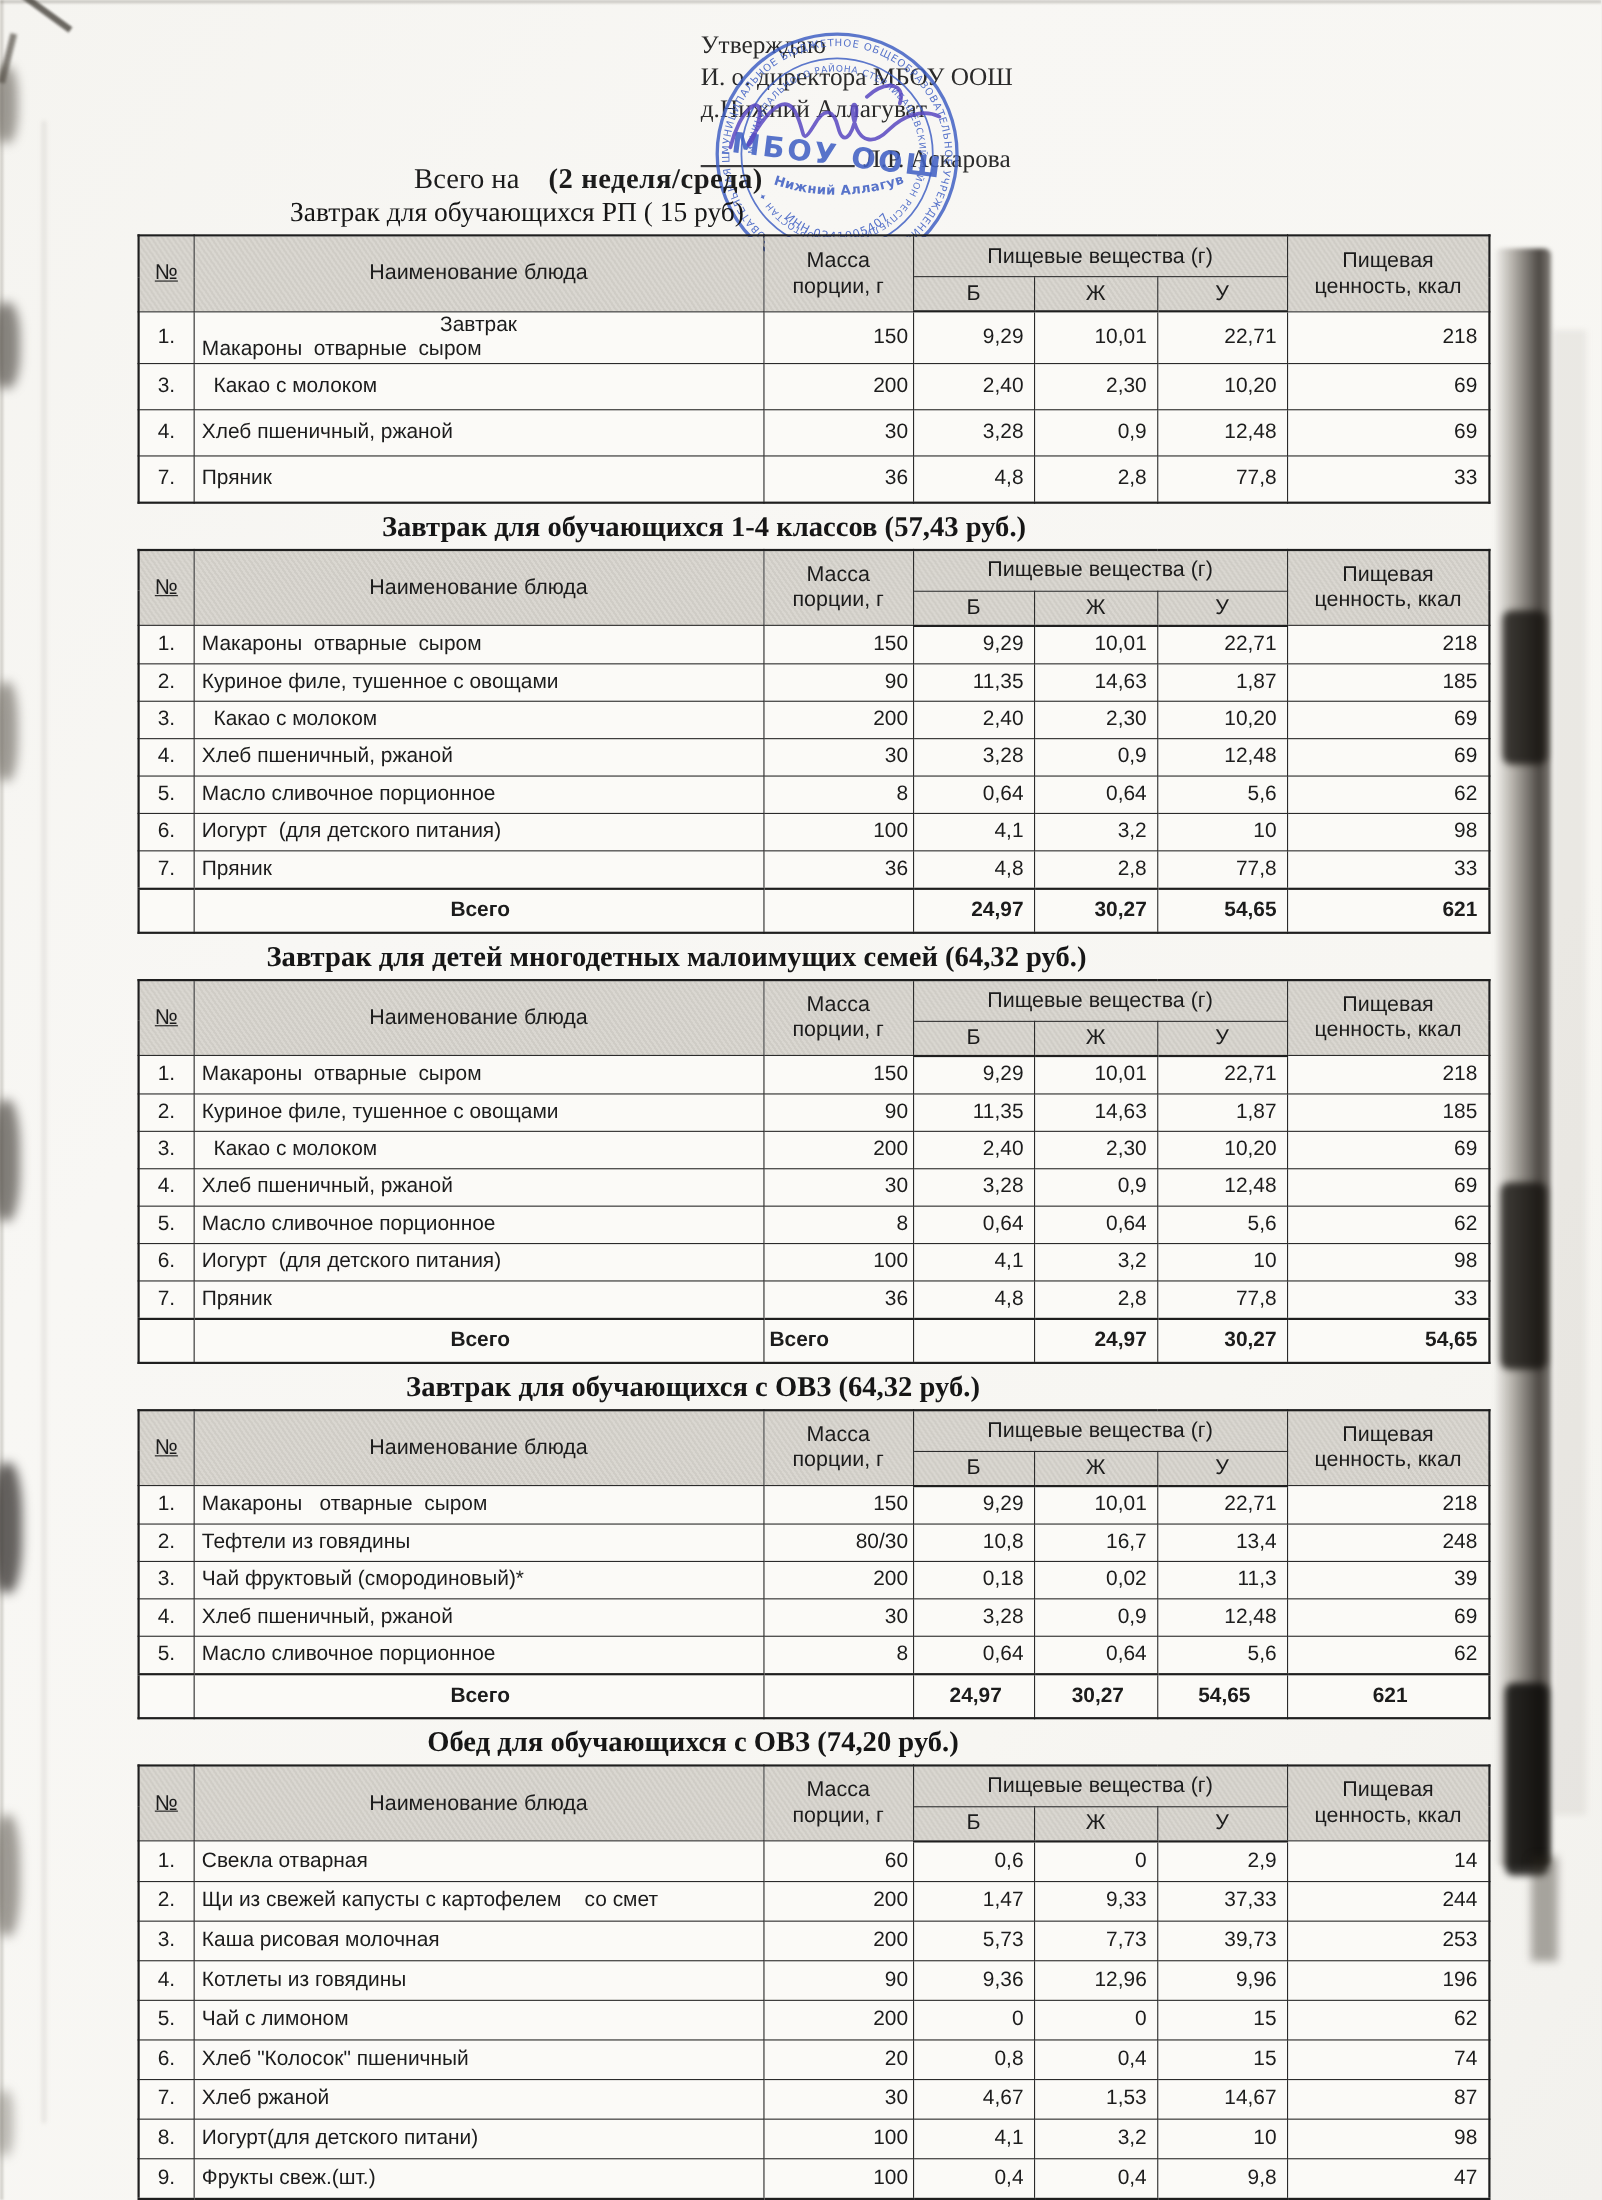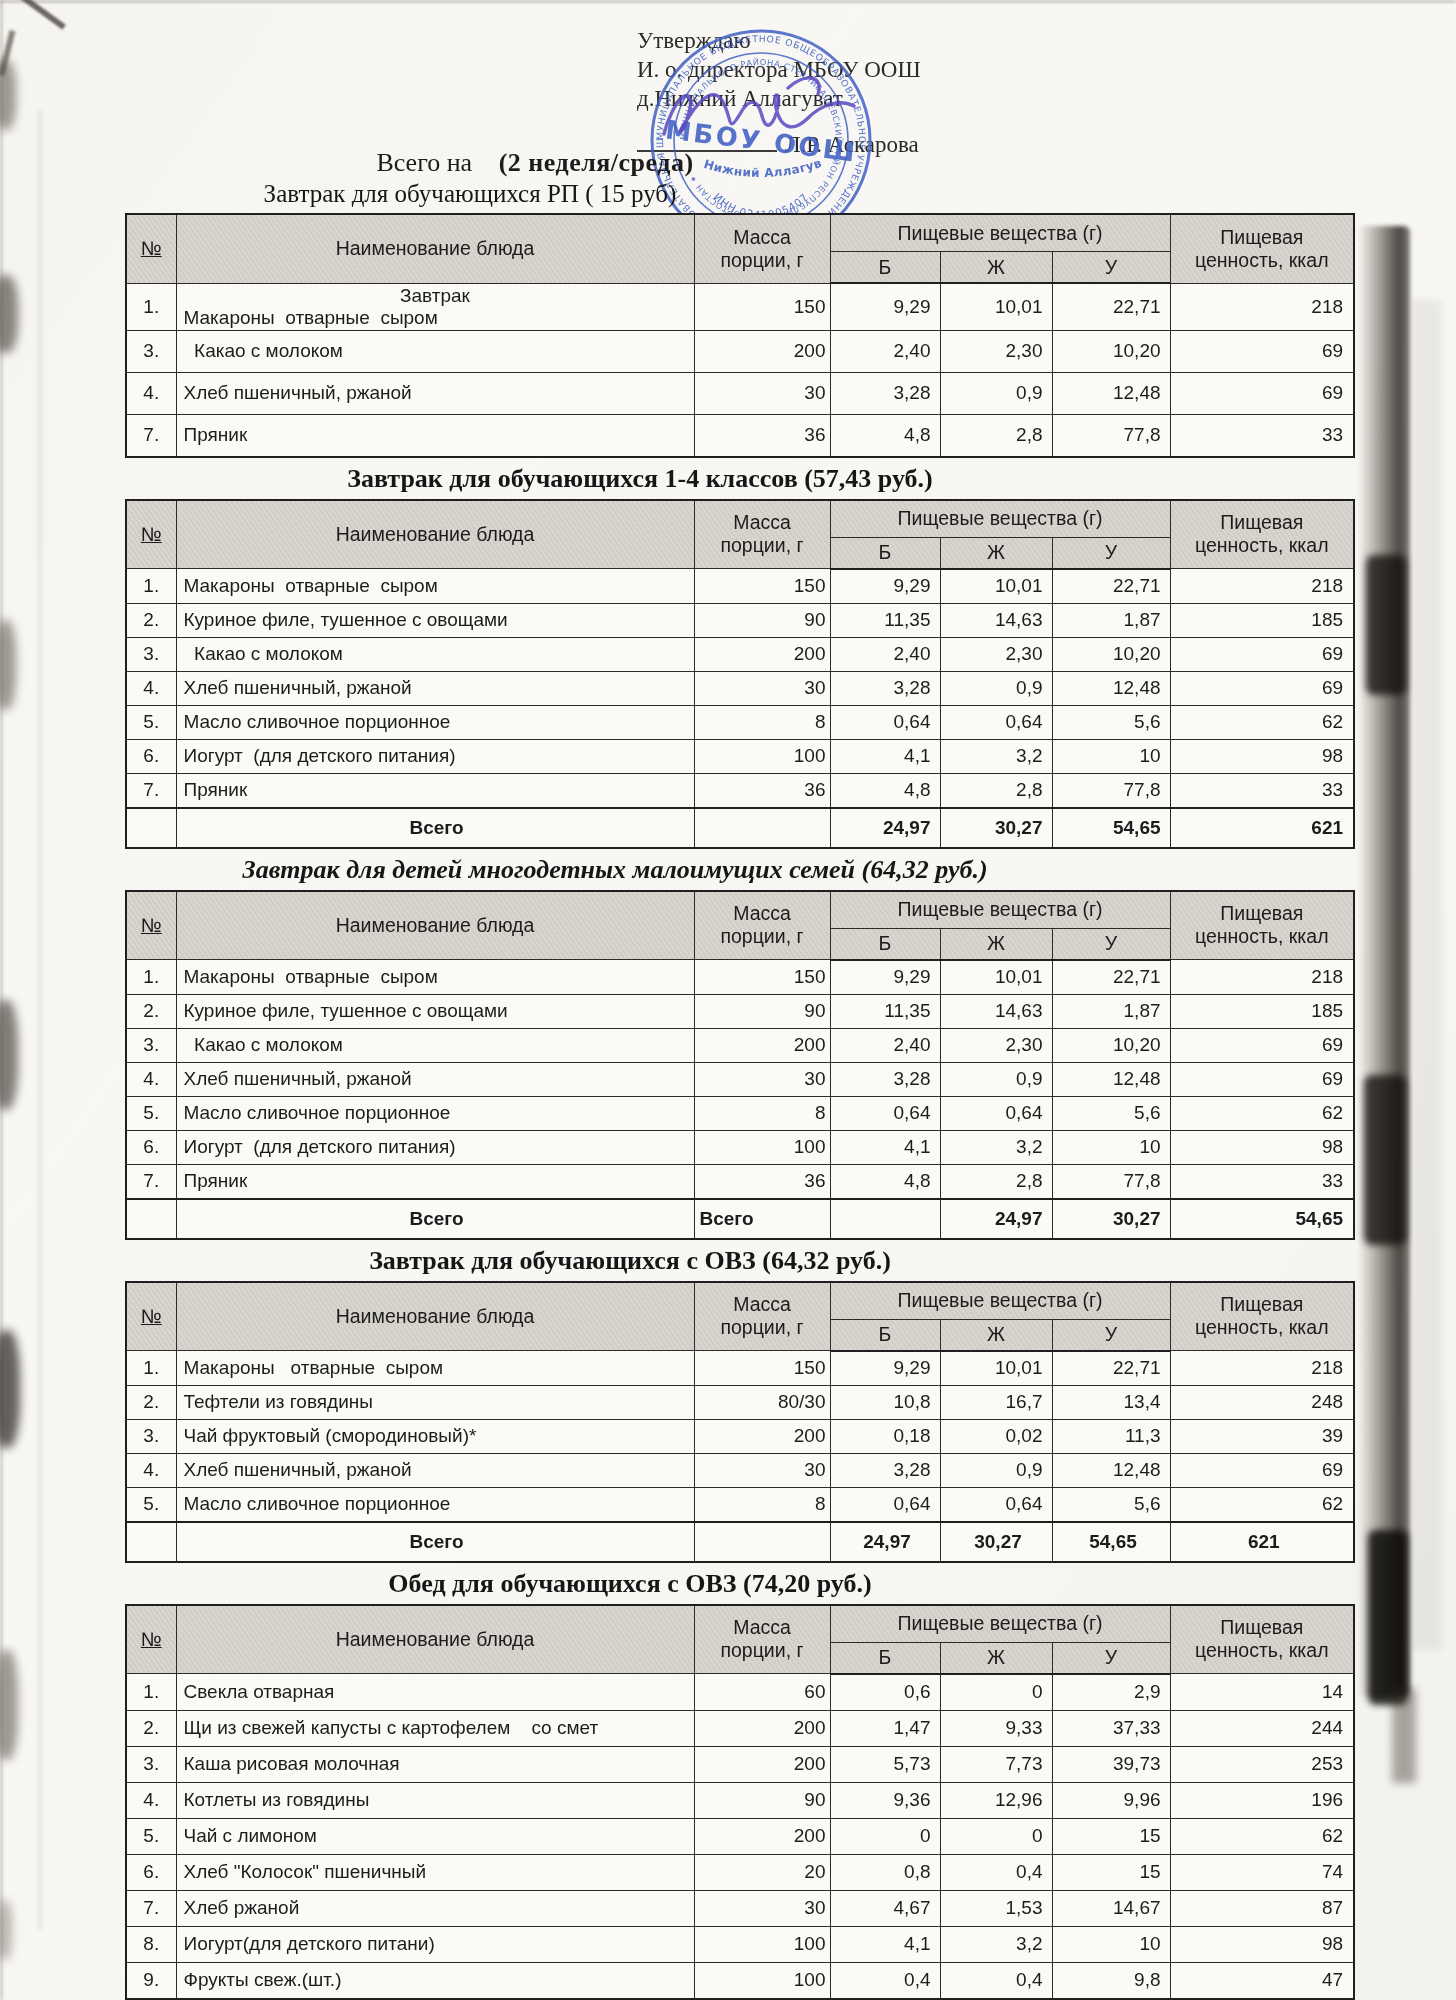--- a/index.html
+++ b/index.html
@@ -55,21 +55,21 @@
     width:820px;text-align:center;font-family:"Liberation Serif",serif;
     font-size:26px;color:#1c1c1c;margin-bottom:2px;
   }
   .page-title b{letter-spacing:.5px;margin-left:20px;}
   .section-title{
     font-family:"Liberation Serif",serif;font-weight:bold;font-size:26px;color:#161616;
     text-align:center;margin:6px 0 5px 0;
   }
   #sections-root .section:nth-child(1) .section-title{width:690px;font-weight:normal;font-size:25px;margin-top:0;}
   #sections-root .section:nth-child(2) .section-title{width:1030px;}
-  #sections-root .section:nth-child(3) .section-title{width:980px;font-style:italic;}
+  #sections-root .section:nth-child(3) .section-title{width:980px;}
   #sections-root .section:nth-child(4) .section-title{width:1010px;}
   #sections-root .section:nth-child(5) .section-title{width:1010px;}
 
   table.menu-table{
     border-collapse:collapse;table-layout:fixed;width:1228px;
     font-family:"Liberation Sans",sans-serif;font-size:19px;color:#1c1c1c;
     border:2.5px solid #1f1f1f;
   }
   .menu-table th,.menu-table td{border:1.3px solid #2b2b2b;overflow:hidden;}
   .menu-table thead th{

